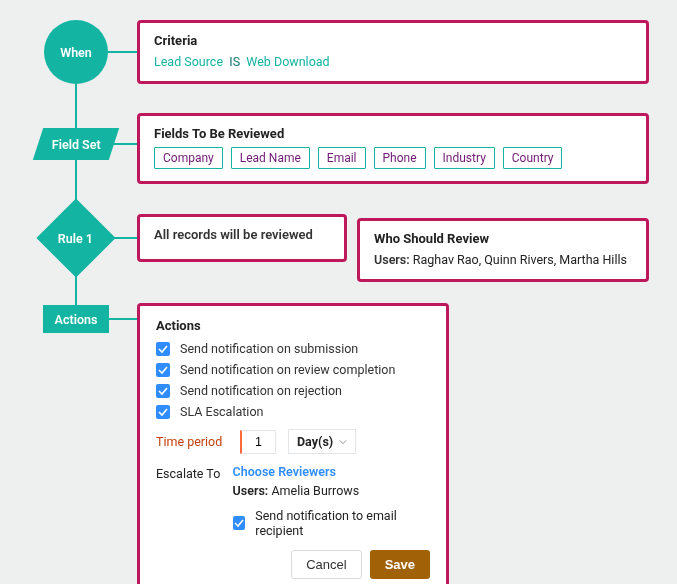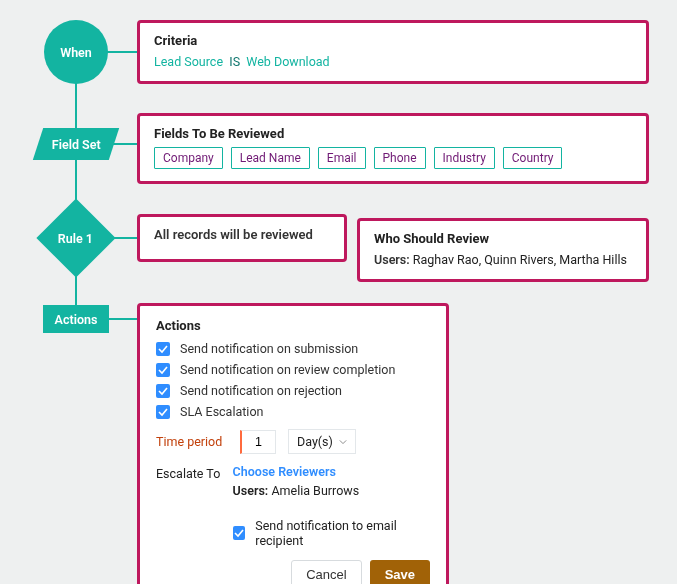--- a/index.html
+++ b/index.html
@@ -27,28 +27,28 @@
 
   
   .actions-card { width:312px; top:303px; left:137px; padding:12px 16px 14px; }
   .actions-card h4 { margin-bottom:8px; }
   .opt { display:flex; align-items:center; gap:10px; margin:6px 0; font-size:12.5px; color:#333; }
   .cb { width:14px; height:14px; background:#2f8dff; display:inline-flex; align-items:center; justify-content:center; border-radius:2px; cursor:pointer; }
   .cb svg { width:10px; height:10px; }
   .row { display:flex; align-items:center; gap:12px; margin-top:10px; font-size:12.5px; }
   .row .lbl { width:72px; color:#c2410c; }
   .period-input { width:36px; border:1px solid #e3e7ea; border-left:2px solid #ff6a3d; padding:4px 6px; font-size:12.5px; text-align:center; }
-  .unit { border:1px solid #e3e7ea; padding:4px 8px; display:inline-flex; align-items:center; gap:6px; font-size:12.5px; cursor:pointer; }
+  .unit { border:1px solid #e3e7ea; padding:4px 8px; display:inline-flex; align-items:center; gap:6px; font-size:12.5px; cursor:pointer;font-weight:bold; }
   .unit svg { width:8px; height:8px; }
   .escalate-block { margin-top:10px; display:flex; font-size:12.5px; }
   .escalate-block .lbl { width:84px; padding-top:2px; }
   .choose { color:#2f8dff; font-weight:600; cursor:pointer; }
   .escalate-users { margin-top:4px; }
   .escalate-users b { font-weight:600; }
-  .notif-row { display:flex; align-items:center; gap:10px; margin-top:20px; font-size:12.5px; }
+  .notif-row { display:flex; align-items:center; gap:10px; margin-top:10px; font-size:12.5px; }
   .btns { display:flex; gap:8px; justify-content:flex-end; margin-top:12px; }
   .btn { padding:6px 14px; border-radius:3px; font-size:13px; cursor:pointer; border:1px solid transparent; }
   .btn-cancel { background:#fff; border-color:#d7dbde; color:#333; }
   .btn-save { background:#a16207; color:#fff; font-weight:600; }
 </style>
 </head>
 <body>
 
 <div class="canvas">
   <div class="vline"></div>

